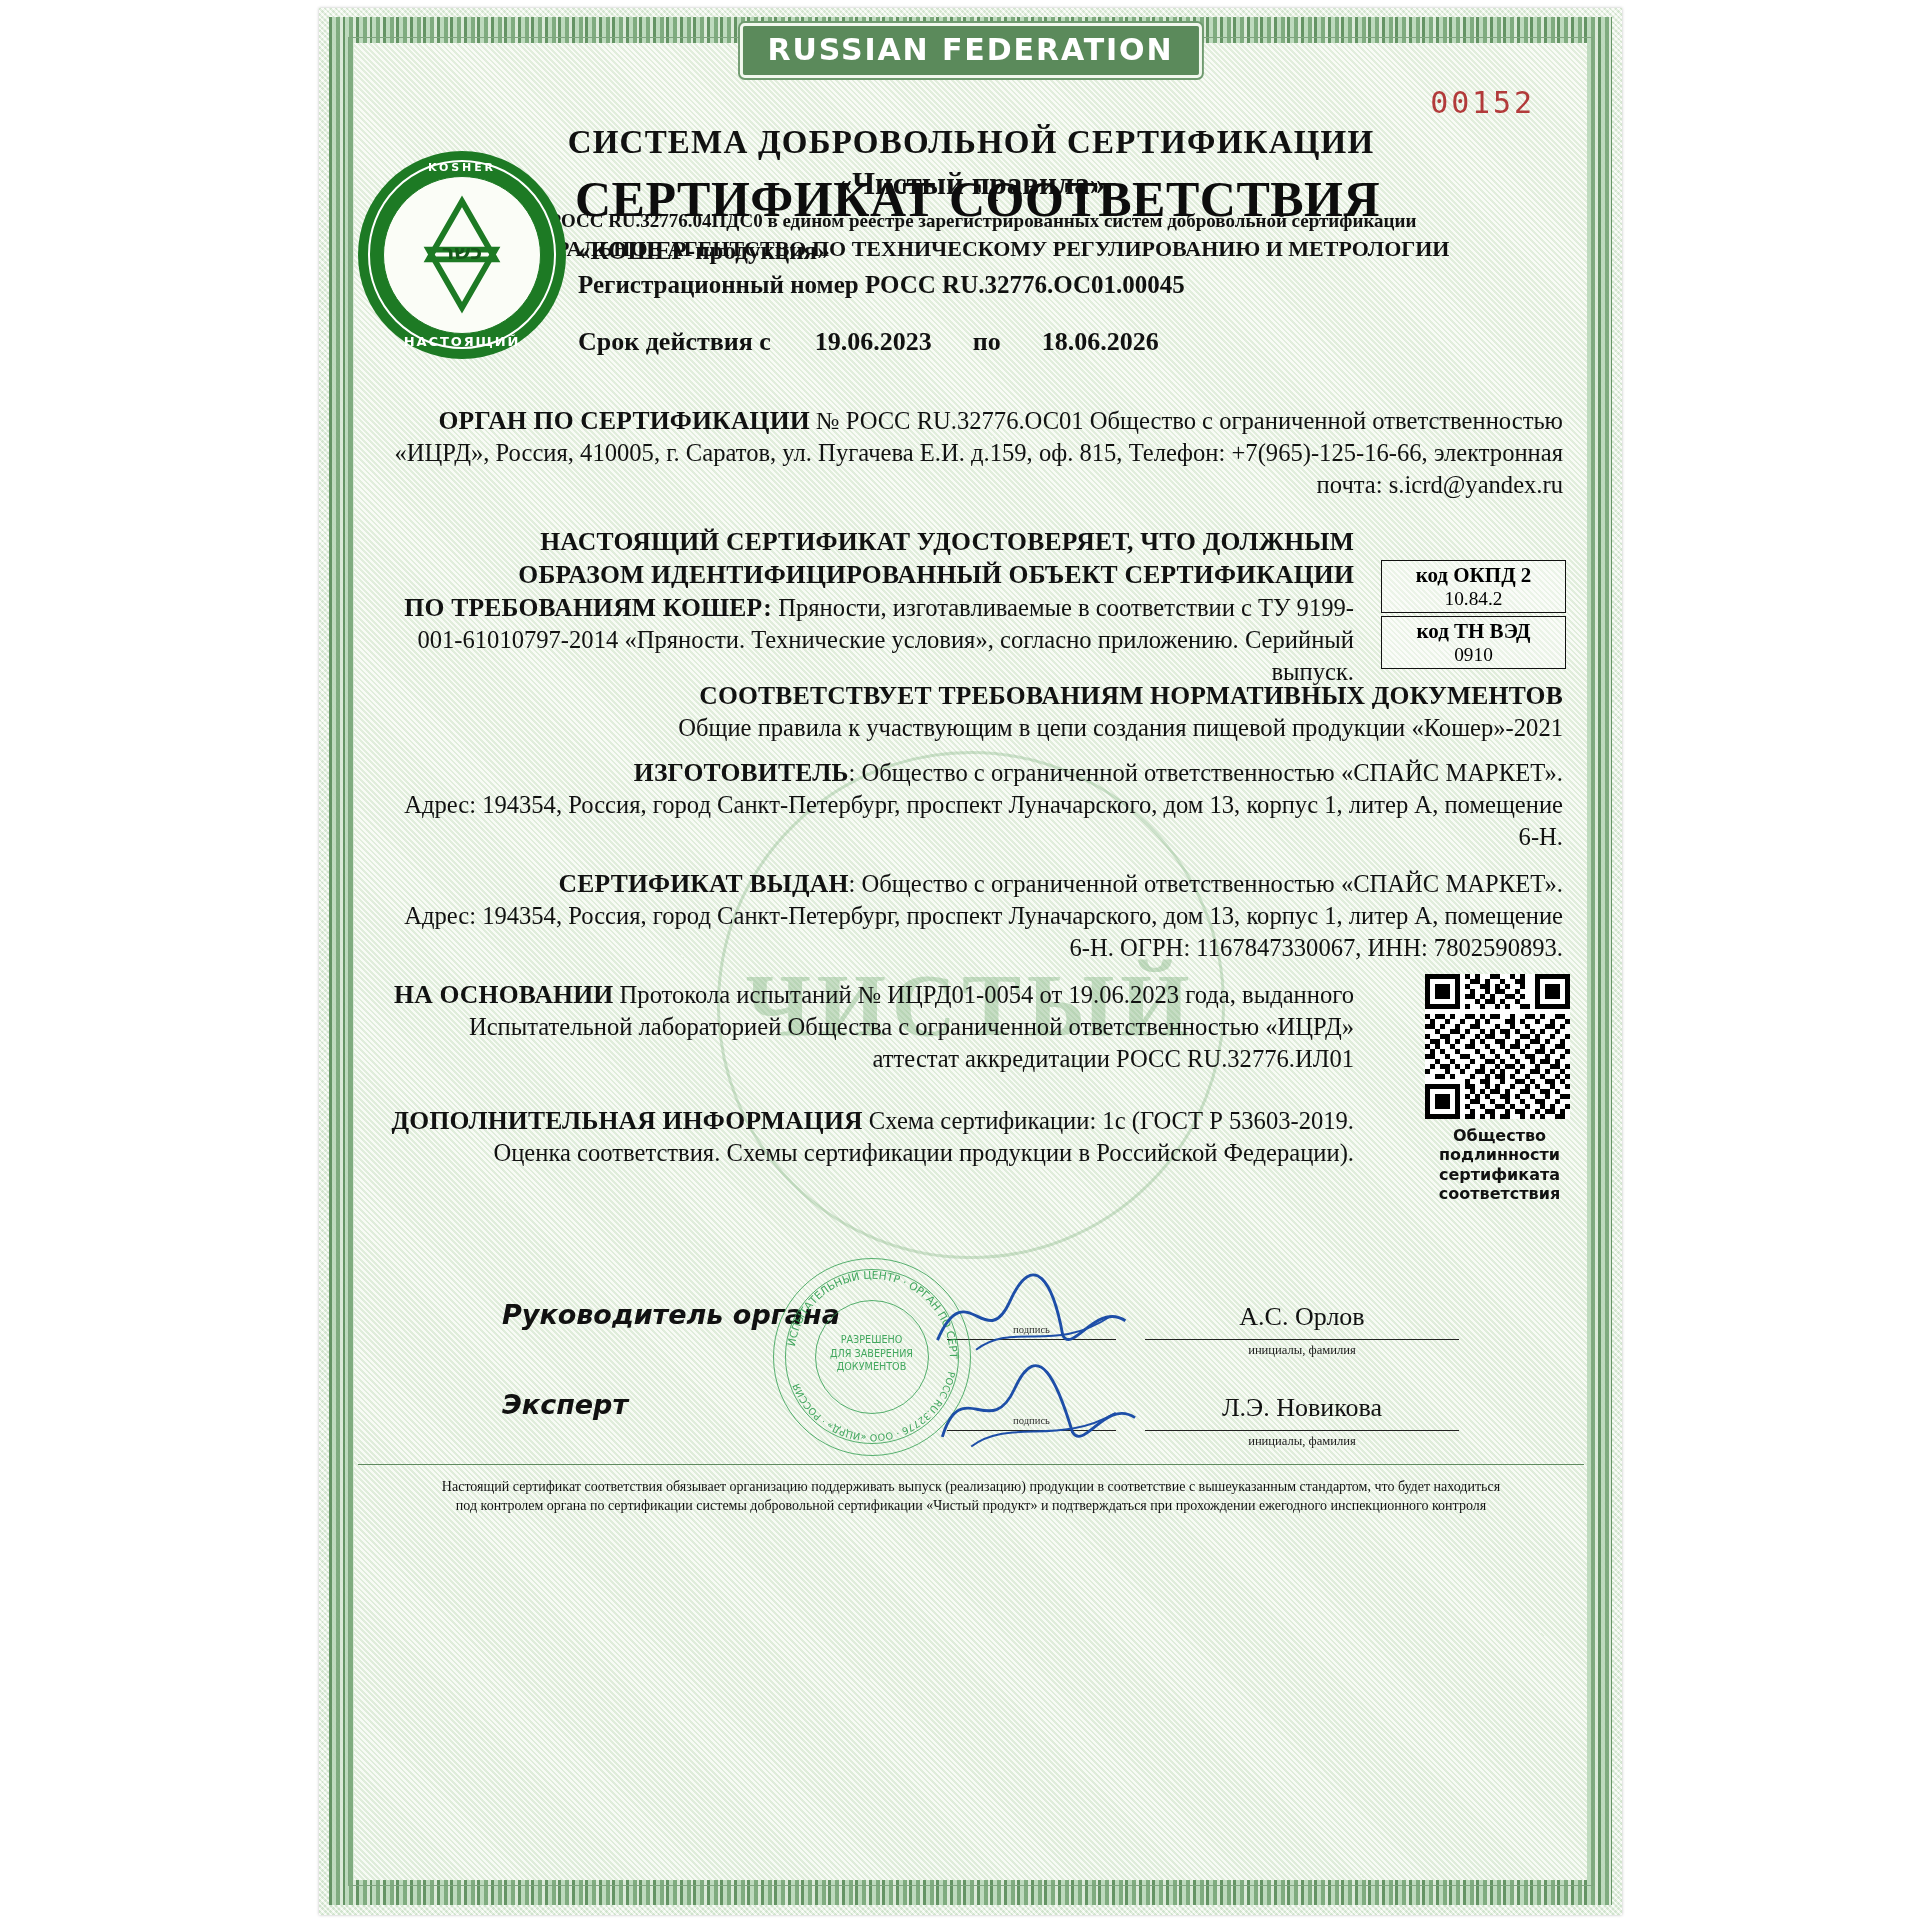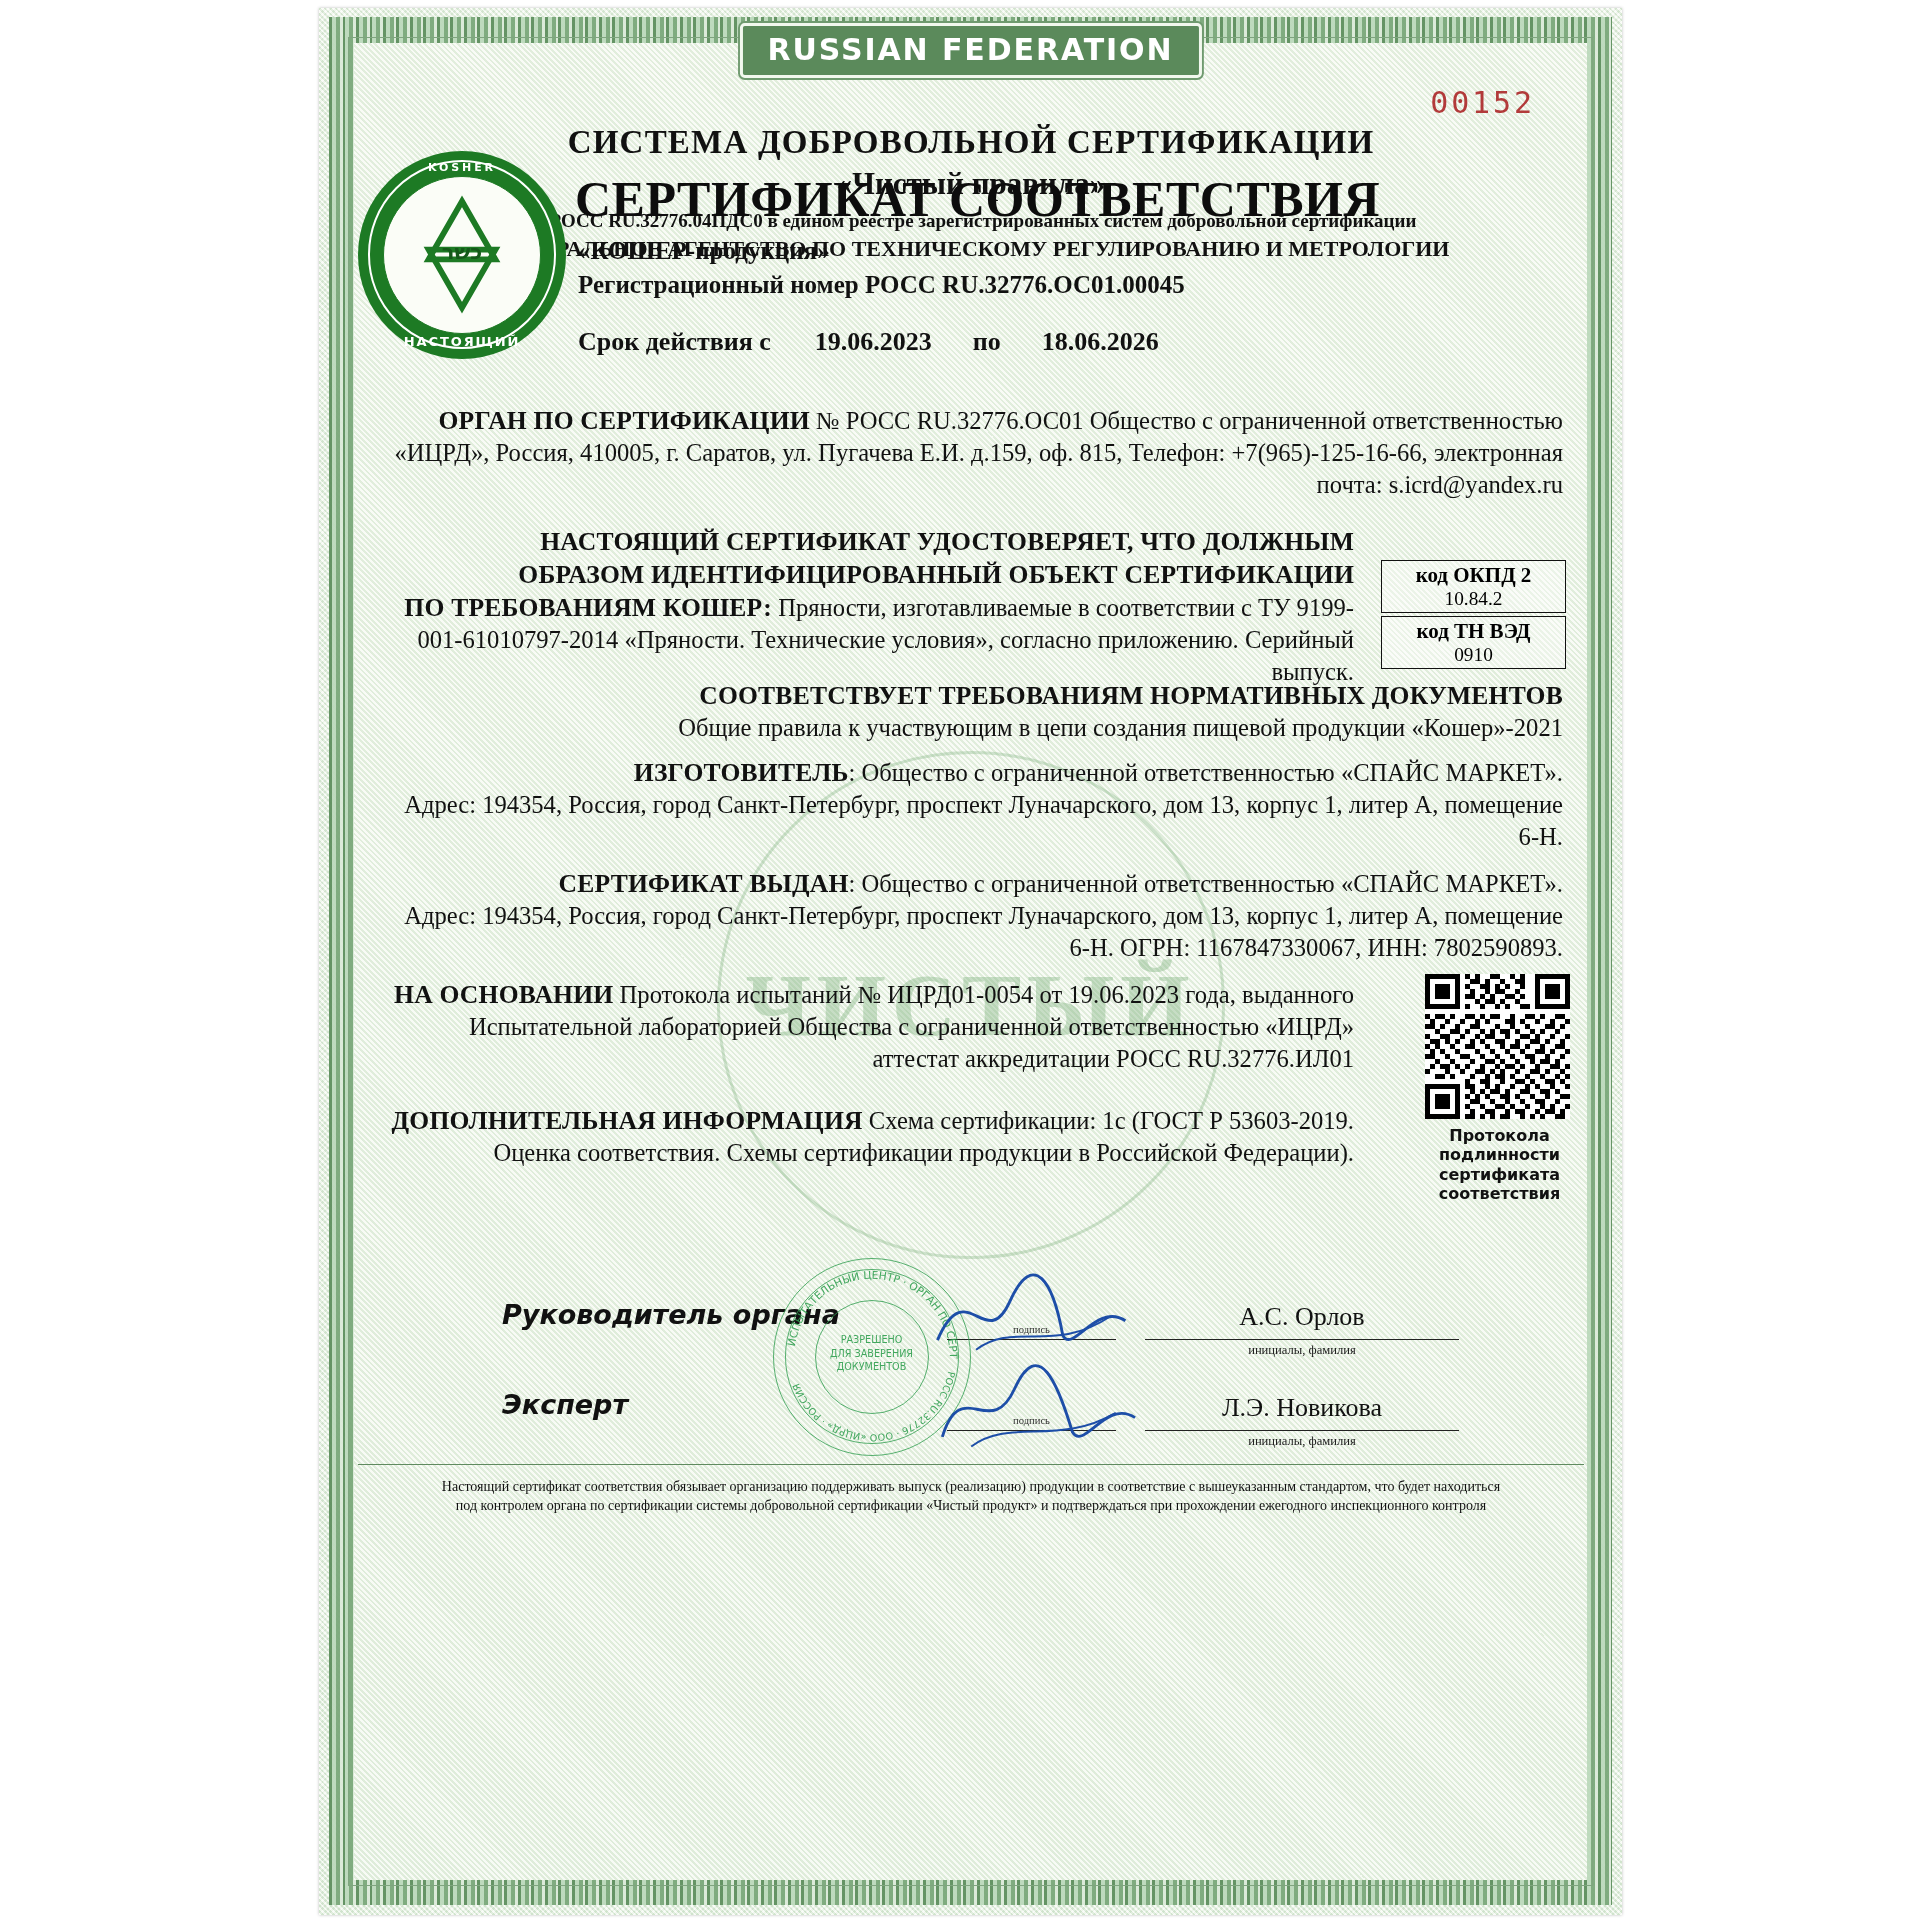--- a/index.html
+++ b/index.html
@@ -681,21 +681,21 @@
             <rect x="13" y="28" width="1" height="1"></rect>
             <rect x="15" y="28" width="2" height="1"></rect>
             <rect x="19" y="28" width="1" height="1"></rect>
             <rect x="21" y="28" width="1" height="1"></rect>
             <rect x="23" y="28" width="1" height="1"></rect>
             <rect x="26" y="28" width="2" height="1"></rect>
         </g>
       </svg>
     </div>
     <div class="qr-caption">
-      <div>Протокола</div>
+      <div>Общество</div>
       <div>подлинности</div>
       <div>сертификата</div>
       <div>соответствия</div>
     </div>
 
     <div class="sig-label" style="left:183px; top:1291px;">Руководитель органа</div>
     <div class="sig-line" style="left:826px; top:1330px; width:314px;"></div>
     <div class="sig-name" style="left:826px; top:1294px; width:314px;">А.С. Орлов</div>
     <div class="sig-sub" style="left:826px; top:1335px; width:314px;">инициалы, фамилия</div>
 

